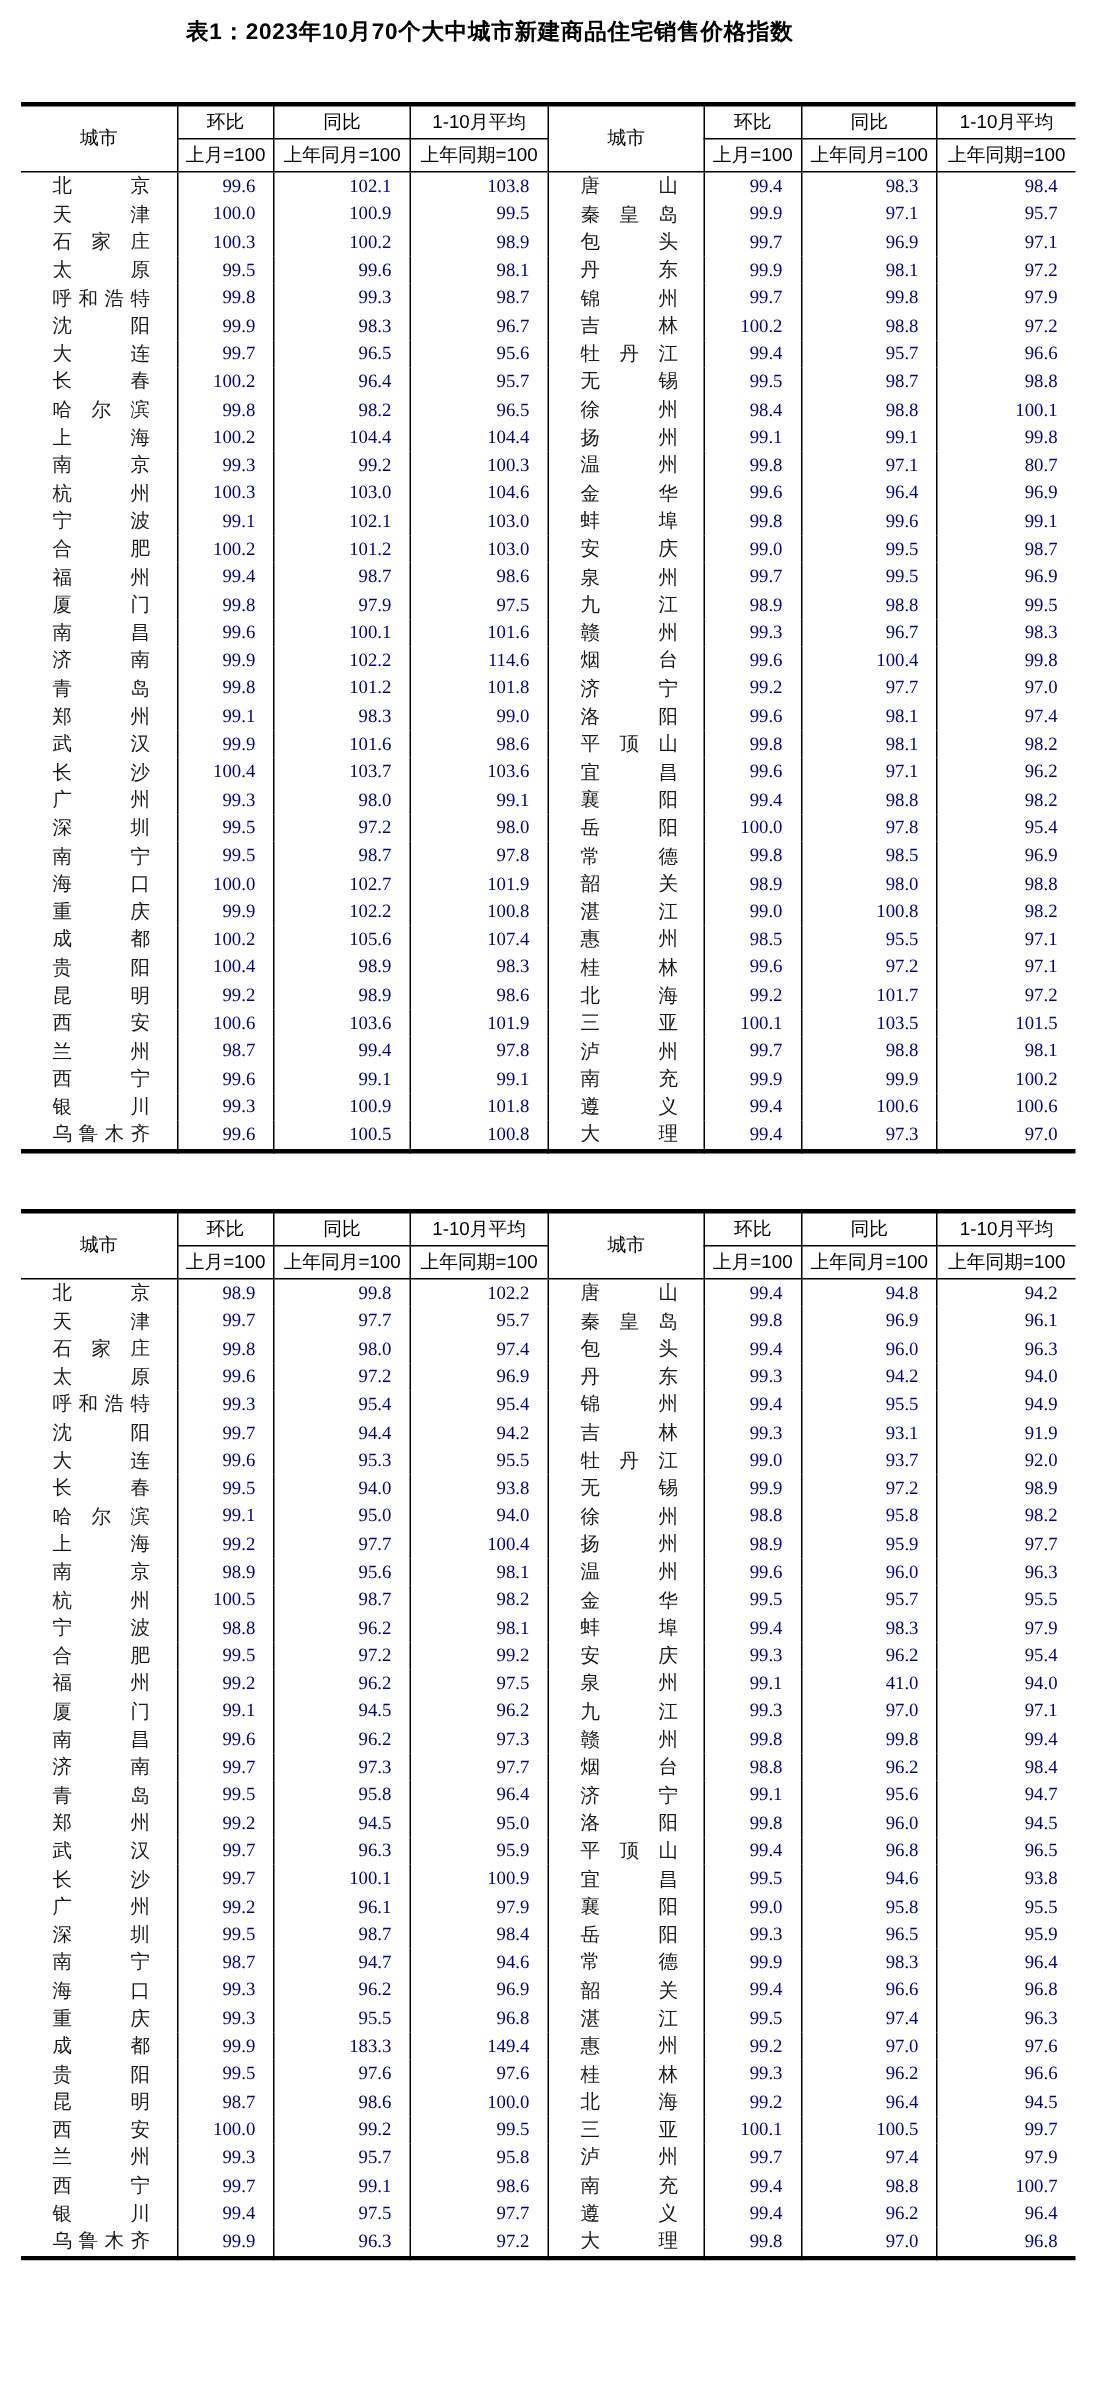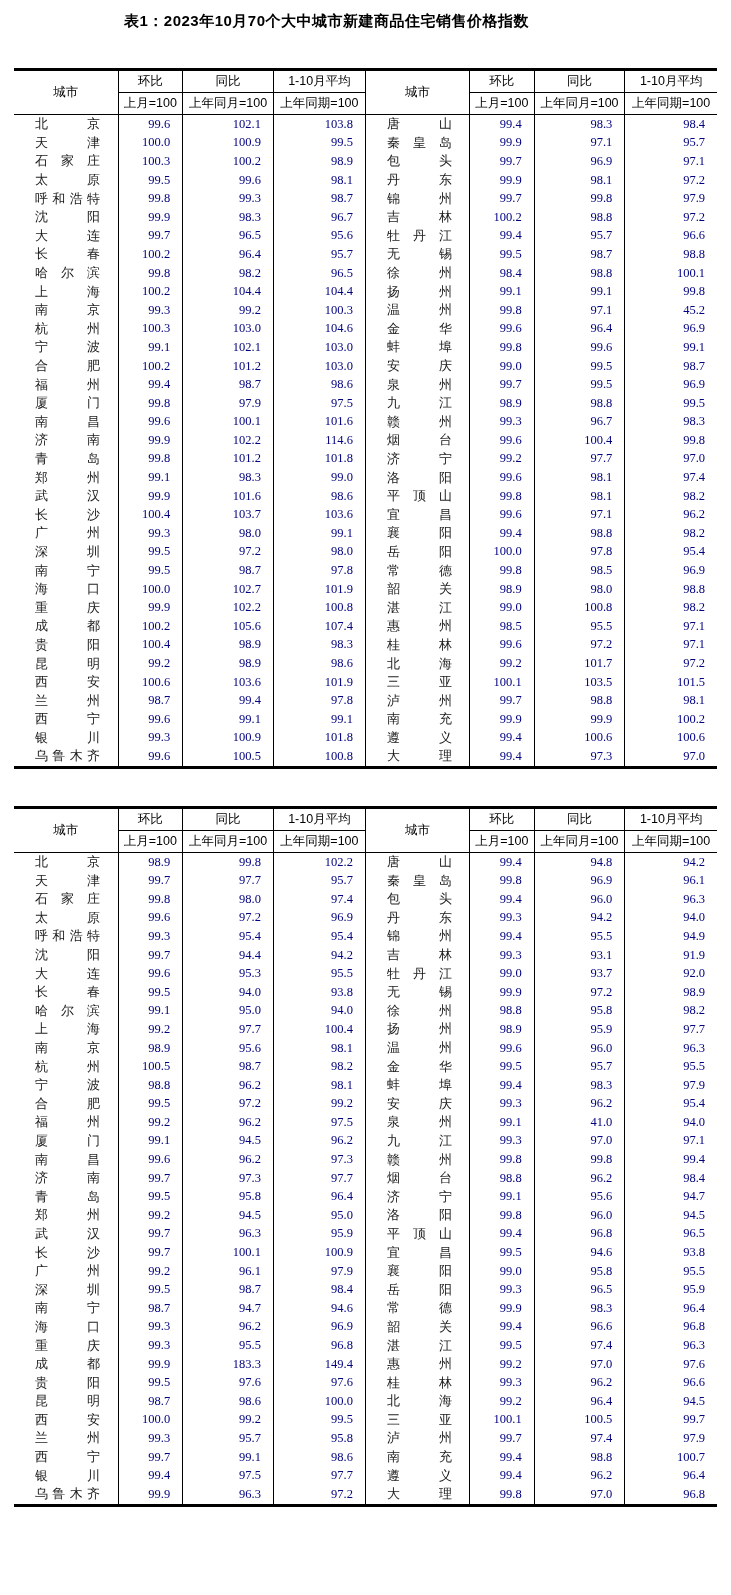--- a/index.html
+++ b/index.html
@@ -212,21 +212,21 @@
             <td class="num last">99.8</td>
           </tr>
           <tr>
             <td class="city"><span class="cn">南京</span></td>
             <td class="num">99.3</td>
             <td class="num">99.2</td>
             <td class="num">100.3</td>
             <td class="city"><span class="cn">温州</span></td>
             <td class="num">99.8</td>
             <td class="num">97.1</td>
-            <td class="num last">45.2</td>
+            <td class="num last">80.7</td>
           </tr>
           <tr>
             <td class="city"><span class="cn">杭州</span></td>
             <td class="num">100.3</td>
             <td class="num">103.0</td>
             <td class="num">104.6</td>
             <td class="city"><span class="cn">金华</span></td>
             <td class="num">99.6</td>
             <td class="num">96.4</td>
             <td class="num last">96.9</td>

